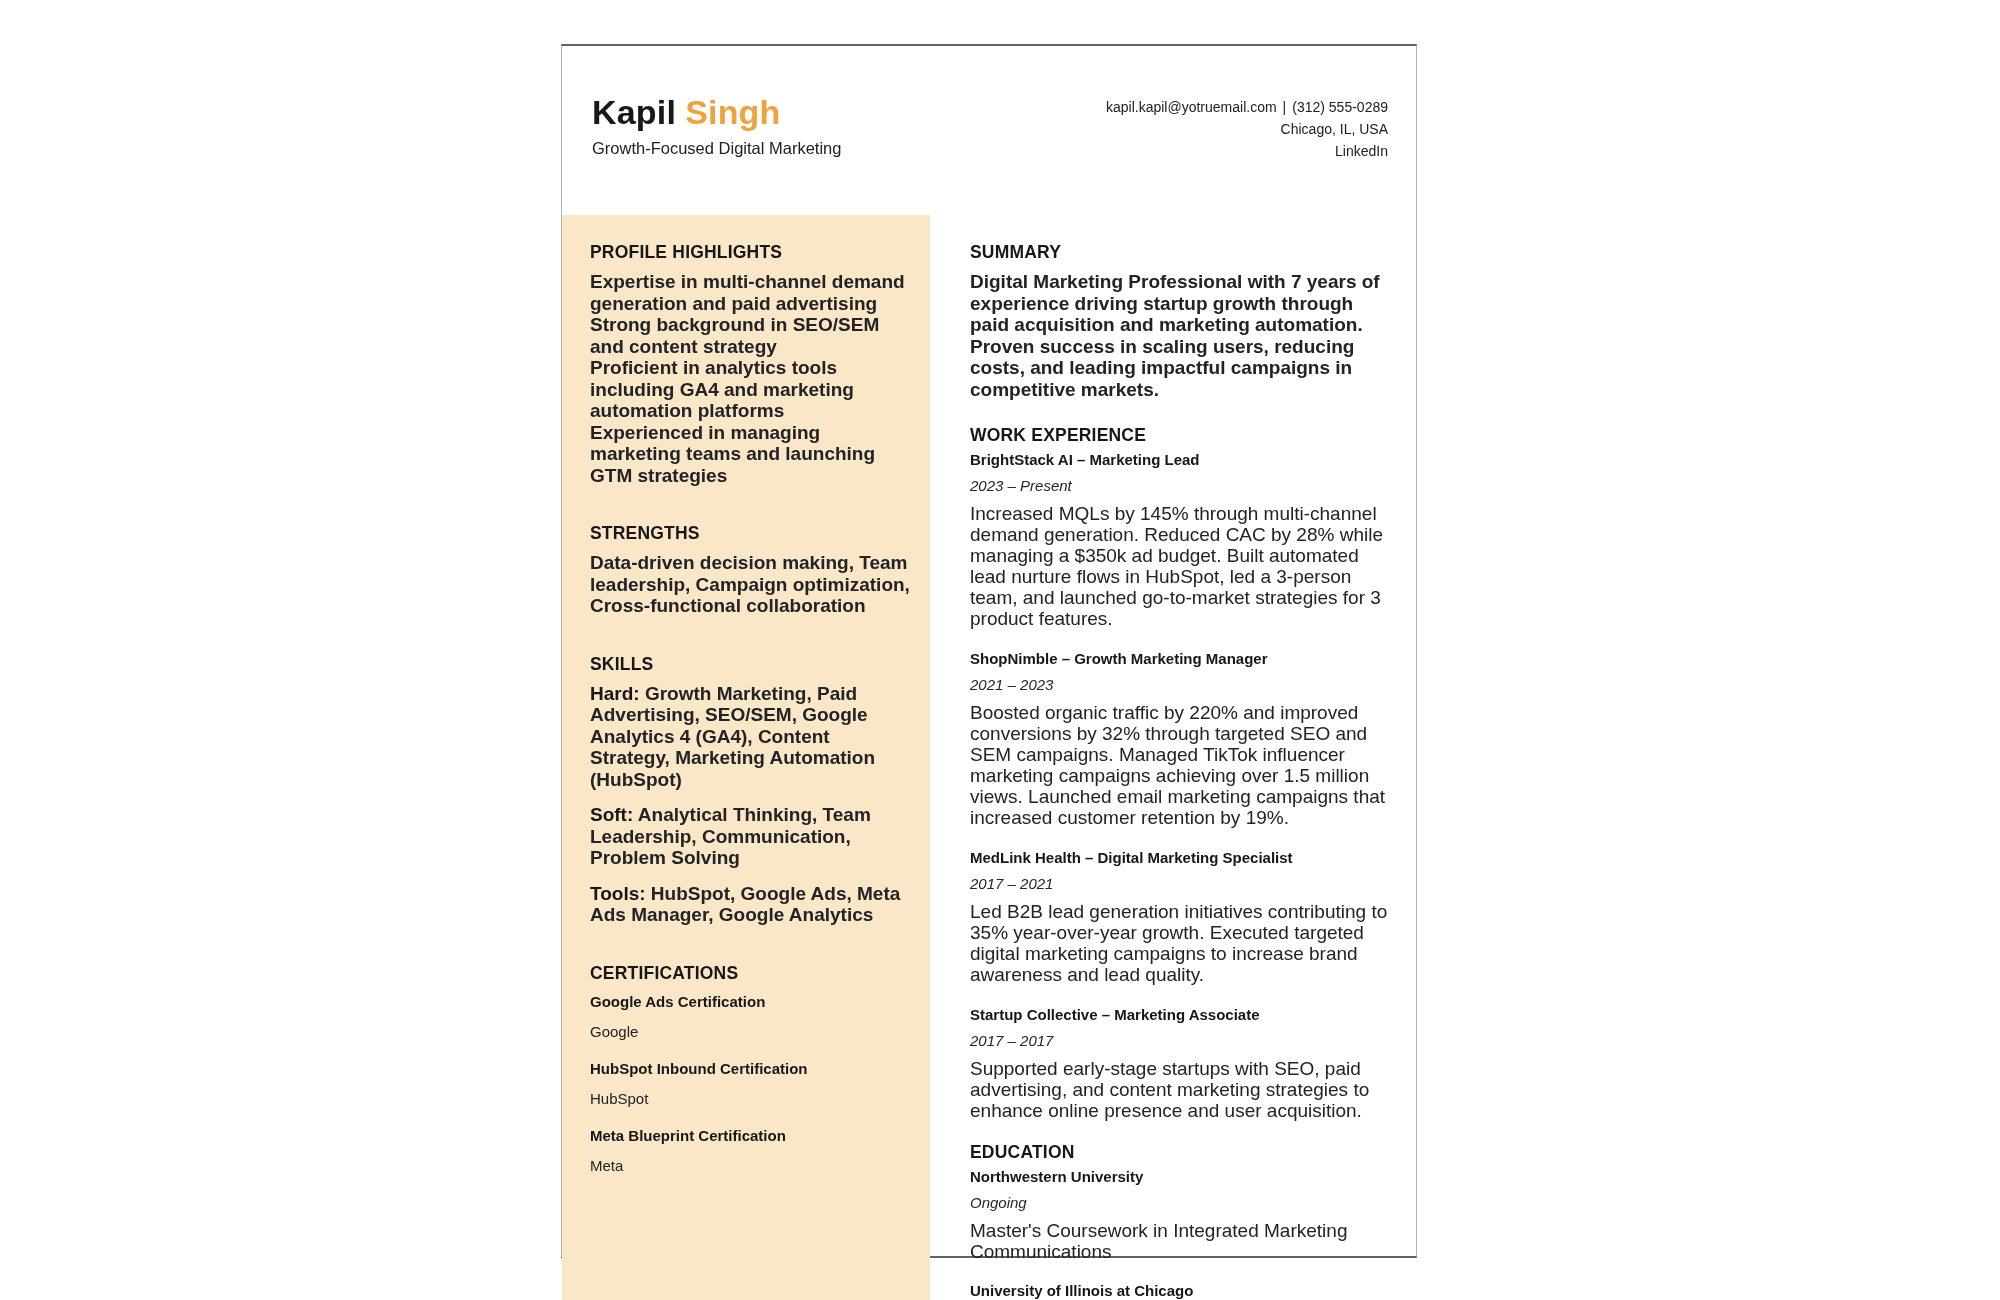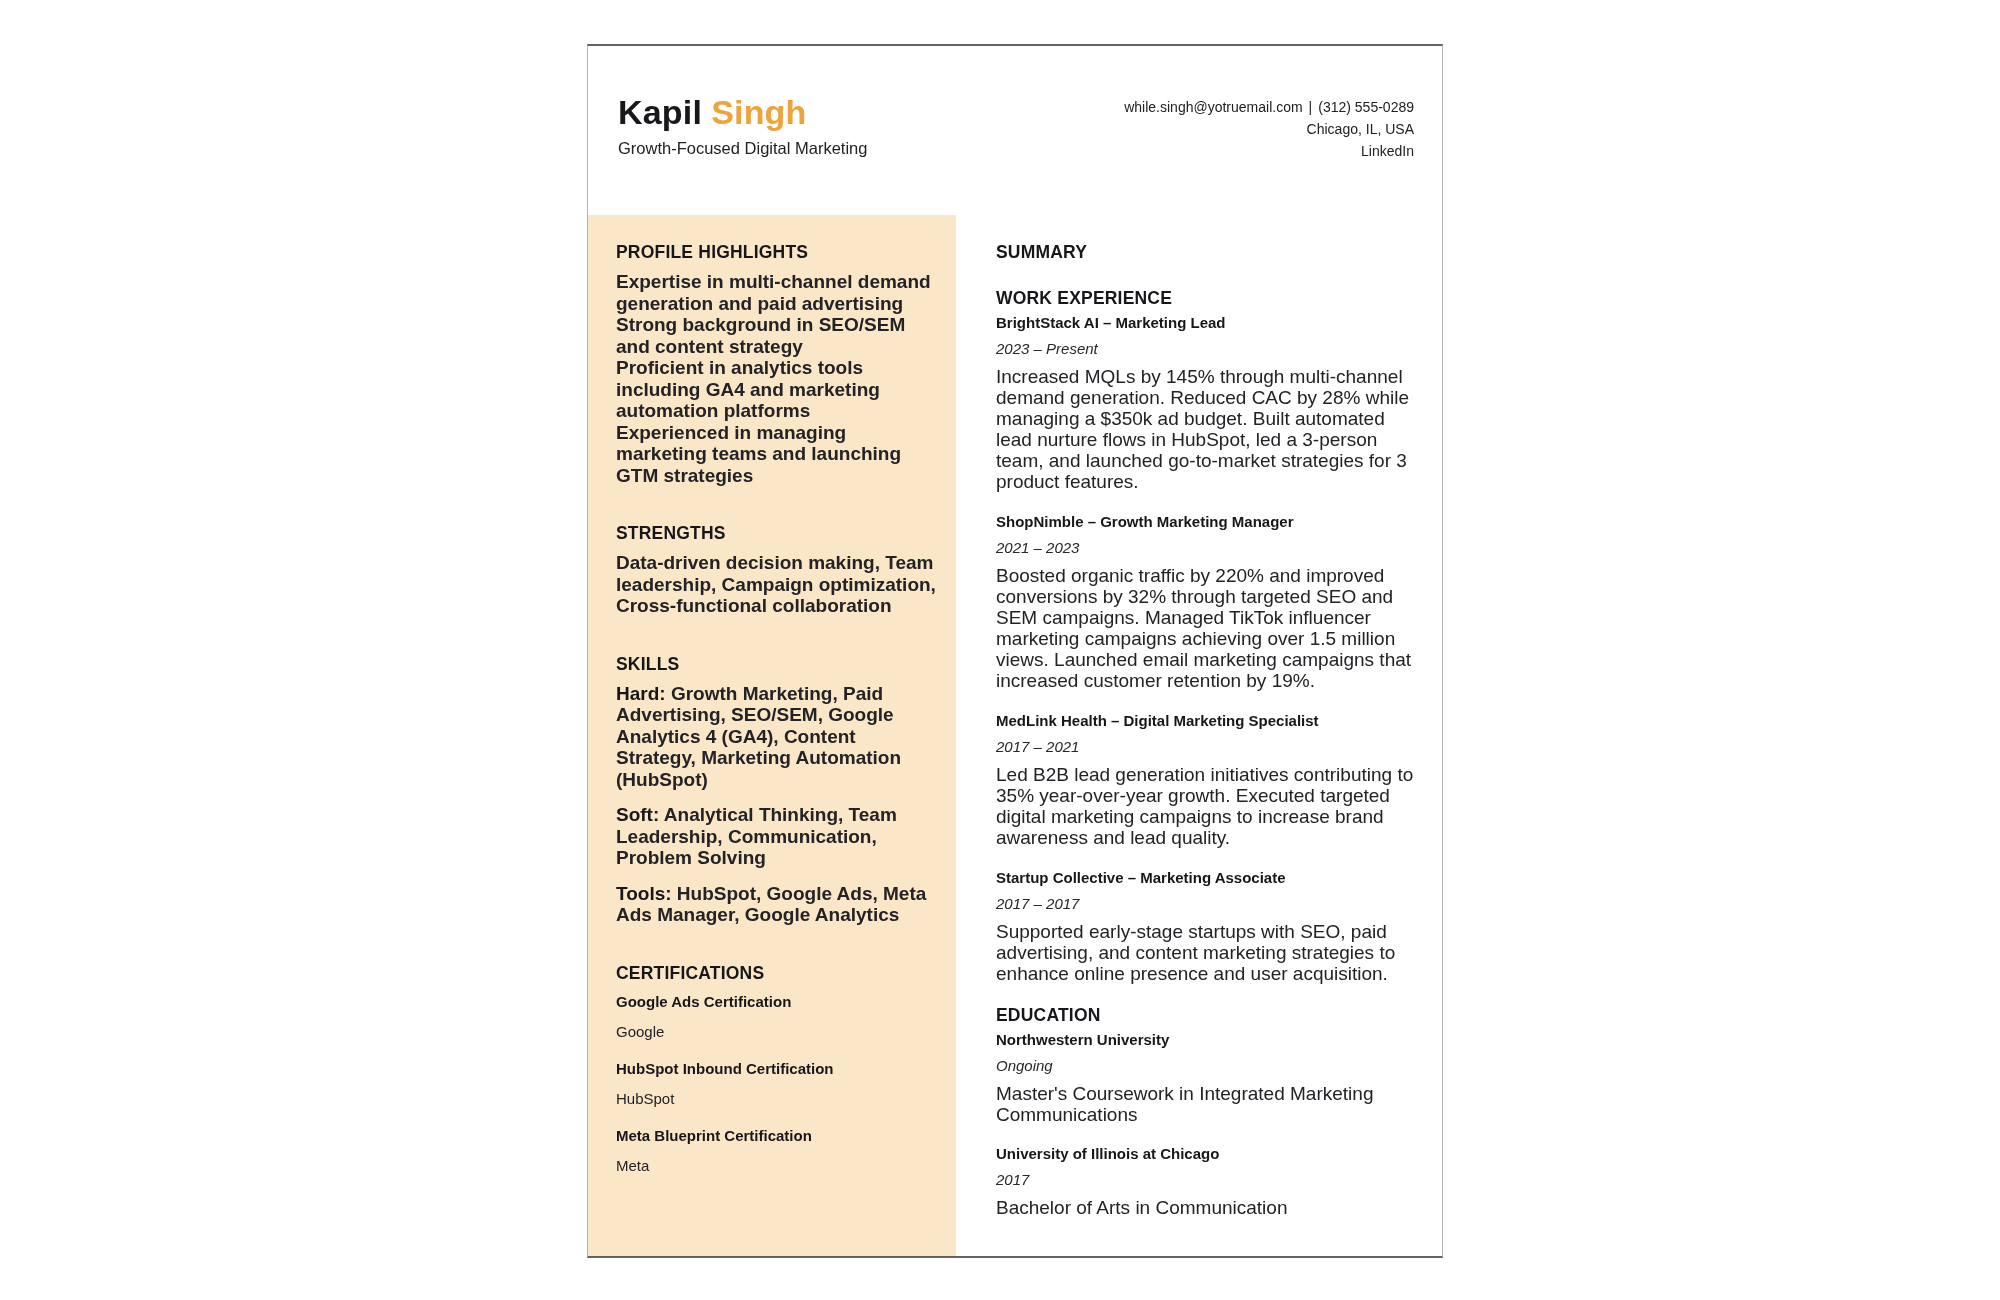--- a/index.html
+++ b/index.html
@@ -5,21 +5,21 @@
   * { box-sizing: border-box; }
   html, body {
     margin: 0; padding: 0;
     width: 2000px; height: 1300px;
     background: #ffffff;
     font-family: "Liberation Sans", sans-serif;
     overflow: hidden;
   }
   .page {
     position: absolute;
-    left: 587px; top: 44px;
+    left: 561px; top: 44px;
     width: 856px; height: 1214px;
     background: #ffffff;
     border: 1px solid #b3b3b3;
     border-top: 2px solid #636363;
     border-bottom: 2px solid #636363;
     display: flex;
     flex-direction: column;
   }
   
   .header {
@@ -128,21 +128,21 @@
 
   <div class="header">
     <div>
       <div class="name">
         <span>Kapil</span><span class="accent">Singh</span>
       </div>
       <div class="tagline">Growth-Focused Digital Marketing</div>
     </div>
     <div class="contact">
       <div>
-        <span>while.singh@yotruemail.com</span><span class="sep">|</span><span>(312) 555-0289</span>
+        <span>kapil.kapil@yotruemail.com</span><span class="sep">|</span><span>(312) 555-0289</span>
       </div>
       <div>Chicago, IL, USA</div>
       <div><span class="linkedin">LinkedIn</span></div>
     </div>
   </div>
 
   <div class="columns">
 
     <div class="sidebar">
 
@@ -181,20 +181,21 @@
         <div class="cert-name">Meta Blueprint Certification</div>
         <div class="cert-issuer">Meta</div>
       </div>
 
     </div>
 
     <div class="main">
 
       <div class="summary-section">
         <div class="sec-heading">SUMMARY</div>
+        <div class="body-text">Digital Marketing Professional with 7 years of experience driving startup growth through paid acquisition and marketing automation. Proven success in scaling users, reducing costs, and leading impactful campaigns in competitive markets.</div>
       </div>
 
       <div>
         <div class="sec-heading we-heading">WORK EXPERIENCE</div>
 
         <div class="job">
           <div class="job-title">BrightStack AI – Marketing Lead</div>
           <div class="job-dates">2023 – Present</div>
           <div class="job-desc">Increased MQLs by 145% through multi-channel demand generation. Reduced CAC by 28% while managing a $350k ad budget. Built automated lead nurture flows in HubSpot, led a 3-person team, and launched go-to-market strategies for 3 product features.</div>
         </div>

